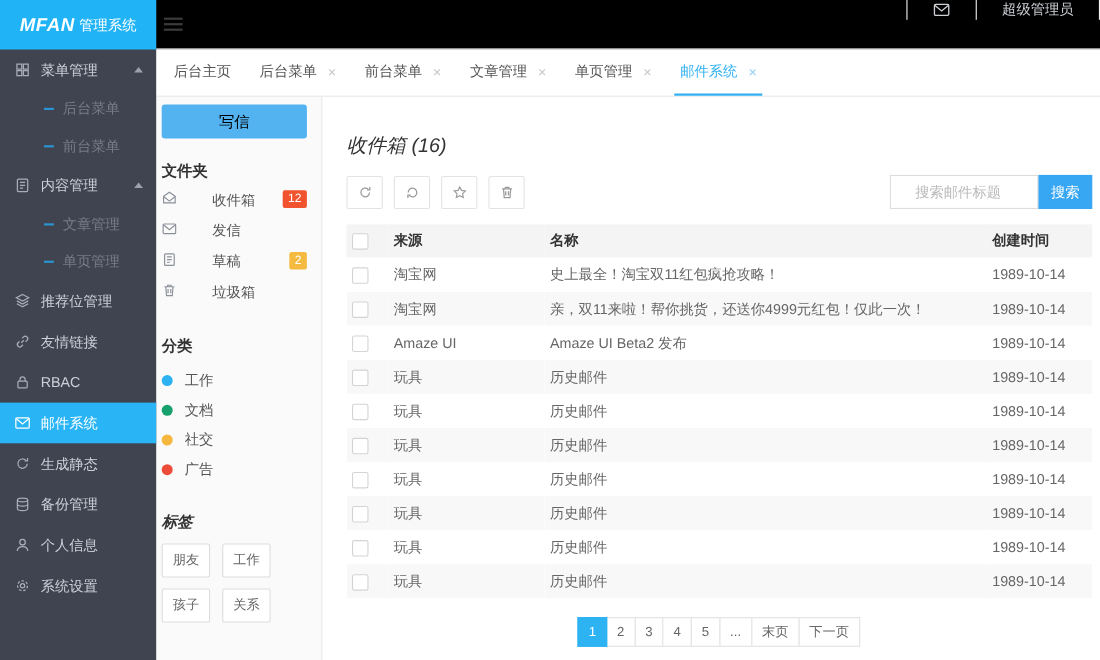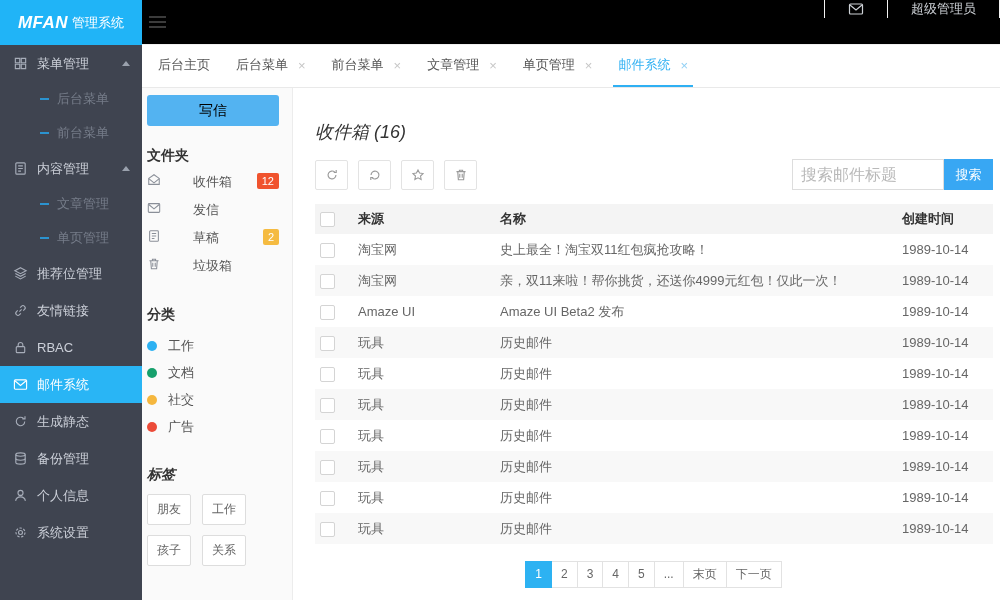--- a/index.html
+++ b/index.html
@@ -47,21 +47,21 @@
   .cat { display:flex; align-items:center; height:27px; font-size:13px; color:#555; cursor:pointer; }
   .dot { width:10px; height:10px; border-radius:50%; margin-right:11px; flex:none; }
   .tags { display:flex; flex-wrap:wrap; gap:10px 11px; margin-top:10px; }
   .tag { border:1px solid #ddd; background:#fff; font-size:12px; color:#666; padding:6px 9px; border-radius:2px; cursor:pointer; font-family:inherit; }
 
   .main { flex:1; padding:0 7px 0 22px; min-width:0; }
   .title { font-size:18px; font-weight:normal; color:#333; margin:32px 0 15px;font-style:italic; }
   .toolbar { display:flex; align-items:center; }
   .tool-btn { width:33px; height:30px; border:1px solid #e3e3e3; border-radius:2px; background:#fff; margin-right:10px; display:flex; align-items:center; justify-content:center; color:#9a9a9a; cursor:pointer; }
   .search-group { margin-left:auto; display:flex; }
-  .search-input { width:152px; height:31px; border:1px solid #ddd; padding:0 8px; font-size:16px; color:#333; outline:none; font-family:inherit; }
+  .search-input { width:135px; height:31px; border:1px solid #ddd; padding:0 22px; font-size:13px; color:#333; outline:none; font-family:inherit; }
   .search-input::placeholder { color:#b9b9b9; }
   .search-btn { width:49px; height:31px; background:#38a7f3; color:#fff; border:0; font-size:13px; cursor:pointer; font-family:inherit; }
 
   table.mail { width:100%; border-collapse:collapse; table-layout:fixed; margin-top:14px; font-size:13px; }
   table.mail th { background:#f4f4f4; height:30px; text-align:left; color:#333; font-weight:bold; padding:0 5px; }
   table.mail td { height:31px; color:#666; padding:0 5px; overflow:hidden; white-space:nowrap; text-overflow:ellipsis; }
   table.mail tbody tr:nth-child(even) td { background:#f8f8f8; }
   .col-check { width:38px; }
   .col-source { width:142px; }
   .col-date { width:96px; }

